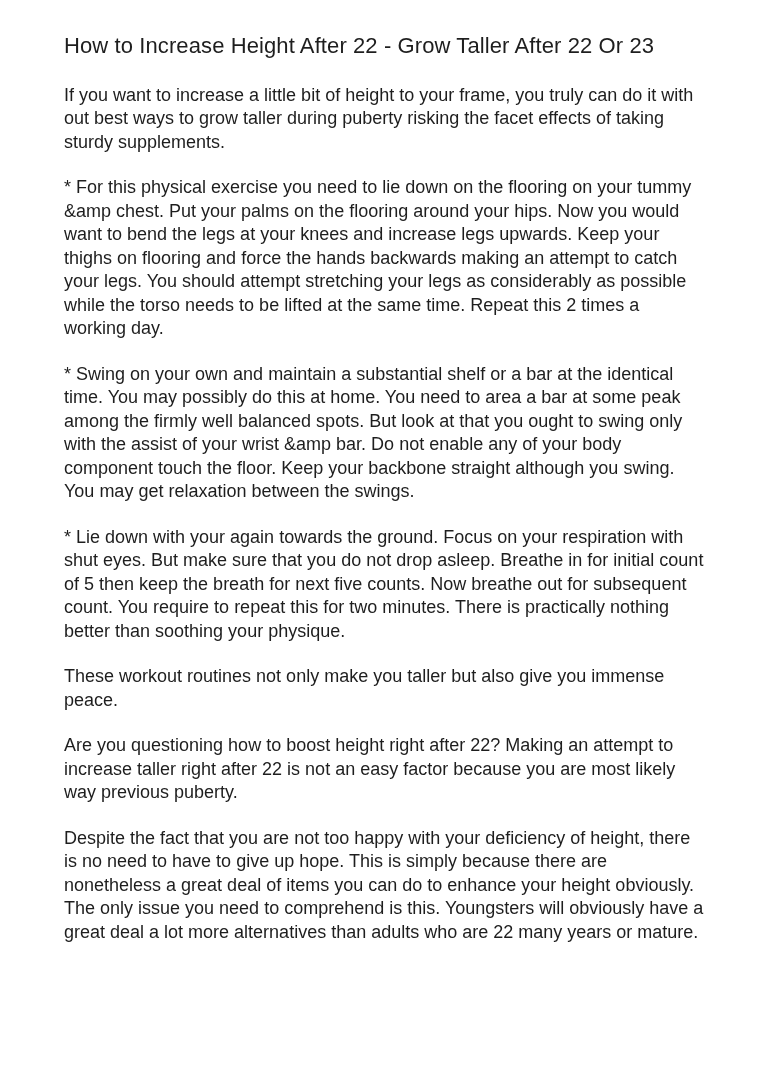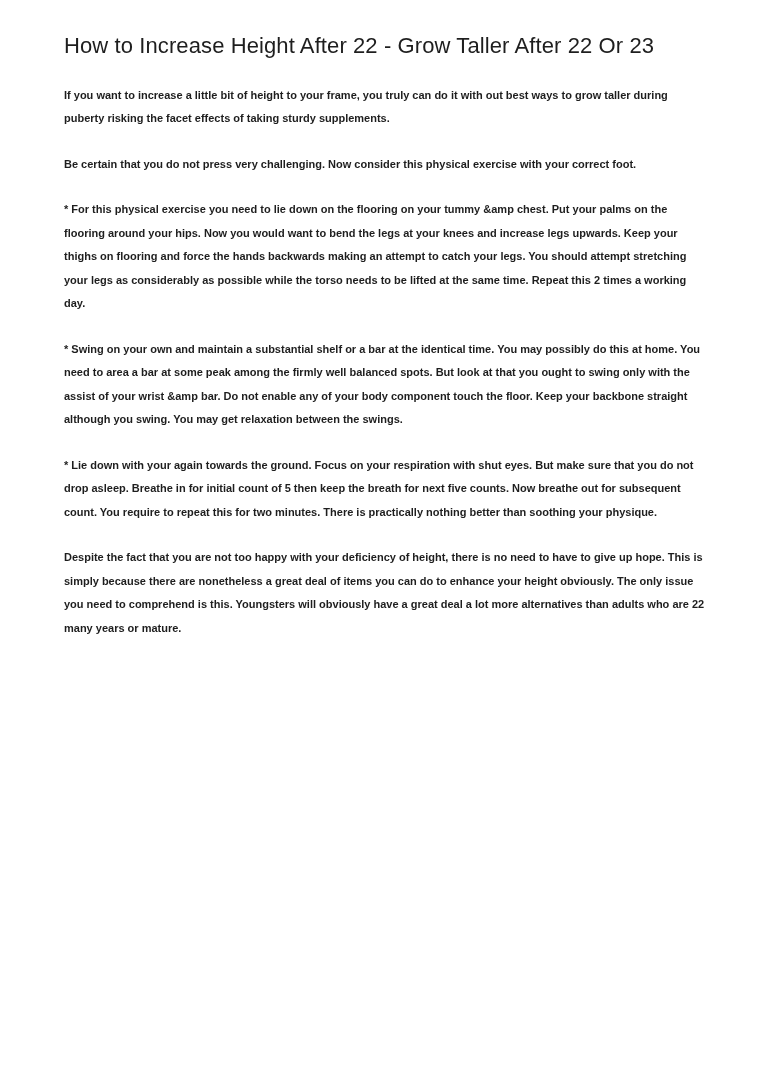--- a/index.html
+++ b/index.html
@@ -27,33 +27,34 @@
     font-weight: 400;
     line-height: 1.22;
     letter-spacing: 0.1px;
     color: #1e1e1e;
   }
   .doc-body {
     width: 648px;
   }
   .doc-body p {
     margin: 0 7px 22px 0;
-    font-size: 11px;
-    font-weight: 700;
+    font-size: 18px;
+    font-weight: 400;
     line-height: 23.5px;
     color: #1e1e1e;
     text-align: left;
   }
 </style>
 </head>
 <body>
 
 <main class="doc-page">
   <h1 class="doc-title">How to Increase Height After 22 - Grow Taller After 22 Or 23</h1>
   <section class="doc-body" id="doc-body">
       <p>If you want to increase a little bit of height to your frame, you truly can do it with out best ways to grow taller during puberty risking the facet effects of taking sturdy supplements.</p>
-      <p>Be certain that you do not press very challenging. Now consider this physical exercise with your correct foot.</p>
       <p>* For this physical exercise you need to lie down on the flooring on your tummy &amp;amp chest. Put your palms on the flooring around your hips. Now you would want to bend the legs at your knees and increase legs upwards. Keep your thighs on flooring and force the hands backwards making an attempt to catch your legs. You should attempt stretching your legs as considerably as possible while the torso needs to be lifted at the same time. Repeat this 2 times a working day.</p>
       <p>* Swing on your own and maintain a substantial shelf or a bar at the identical time. You may possibly do this at home. You need to area a bar at some peak among the firmly well balanced spots. But look at that you ought to swing only with the assist of your wrist &amp;amp bar. Do not enable any of your body component touch the floor. Keep your backbone straight although you swing. You may get relaxation between the swings.</p>
       <p>* Lie down with your again towards the ground. Focus on your respiration with shut eyes. But make sure that you do not drop asleep. Breathe in for initial count of 5 then keep the breath for next five counts. Now breathe out for subsequent count. You require to repeat this for two minutes. There is practically nothing better than soothing your physique.</p>
+      <p>These workout routines not only make you taller but also give you immense peace.</p>
+      <p>Are you questioning how to boost height right after 22? Making an attempt to increase taller right after 22 is not an easy factor because you are most likely way previous puberty.</p>
       <p>Despite the fact that you are not too happy with your deficiency of height, there is no need to have to give up hope. This is simply because there are nonetheless a great deal of items you can do to enhance your height obviously. The only issue you need to comprehend is this. Youngsters will obviously have a great deal a lot more alternatives than adults who are 22 many years or mature.</p>
     </section>
 </main>
 
 </body></html>

